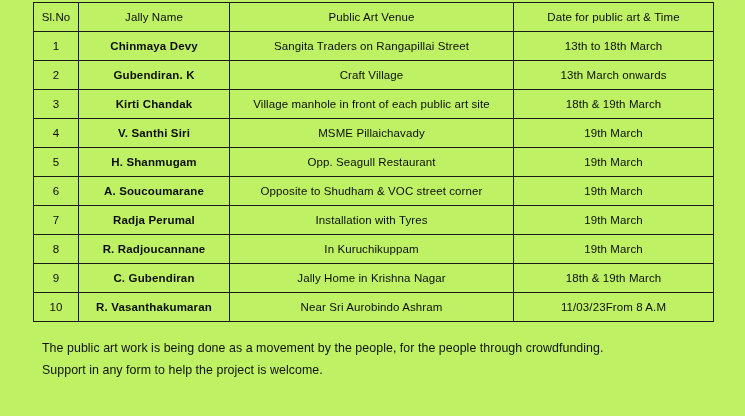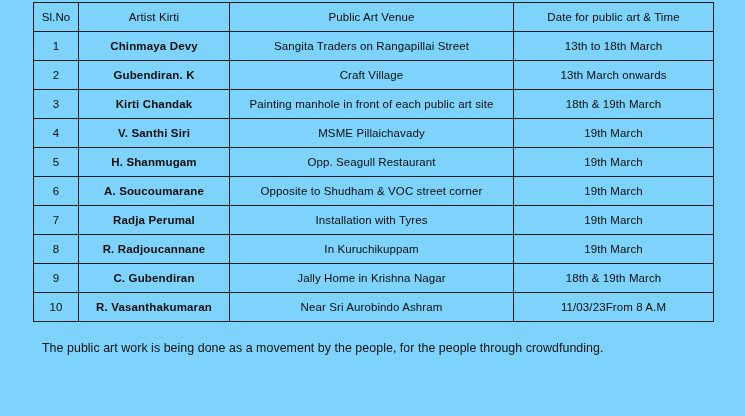--- a/index.html
+++ b/index.html
@@ -13,21 +13,21 @@
     font-family: "Liberation Sans", sans-serif;
     color: #0d0d0d;
     -webkit-font-smoothing: antialiased;
     overflow: hidden;
   }
 
   #page {
     position: relative;
     width: 745px;
     height: 416px;
-    background: #7dd3fc;
+    background: #bef264;
   }
 
   
   .table-wrap {
     position: absolute;
     left: 33px;
     top: 2px;
     width: 680px;
   }
 
@@ -98,42 +98,42 @@
     <table class="art-table">
       <colgroup>
         <col class="c-sl">
         <col class="c-name">
         <col class="c-venue">
         <col class="c-date">
       </colgroup>
       <thead>
         <tr>
           <th>Sl.No</th>
-          <th>Artist Kirti</th>
+          <th>Jally Name</th>
           <th>Public Art Venue</th>
           <th>Date for public art &amp; Time</th>
         </tr>
       </thead>
       <tbody>
         <tr>
           <td class="cell-sl">1</td>
           <td class="cell-name">Chinmaya Devy</td>
           <td class="cell-venue">Sangita Traders on Rangapillai Street</td>
           <td class="cell-date">13th to 18th March</td>
         </tr>
         <tr>
           <td class="cell-sl">2</td>
           <td class="cell-name">Gubendiran. K</td>
           <td class="cell-venue">Craft Village</td>
           <td class="cell-date">13th March onwards</td>
         </tr>
         <tr>
           <td class="cell-sl">3</td>
           <td class="cell-name">Kirti Chandak</td>
-          <td class="cell-venue">Painting manhole in front of each public art site</td>
+          <td class="cell-venue">Village manhole in front of each public art site</td>
           <td class="cell-date">18th &amp; 19th March</td>
         </tr>
         <tr>
           <td class="cell-sl">4</td>
           <td class="cell-name">V. Santhi Siri</td>
           <td class="cell-venue">MSME Pillaichavady</td>
           <td class="cell-date">19th March</td>
         </tr>
         <tr>
           <td class="cell-sl">5</td>
@@ -170,16 +170,17 @@
           <td class="cell-name">R. Vasanthakumaran</td>
           <td class="cell-venue">Near Sri Aurobindo Ashram</td>
           <td class="cell-date">11/03/23From 8 A.M</td>
         </tr>
       </tbody>
     </table>
   </div>
 
   <div class="notes">
     <p>The public art work is being done as a movement by the people, for the people through crowdfunding.</p>
+    <p>Support in any form to help the project is welcome.</p>
 
   </div>
 
 </div>
 
 </body></html>

